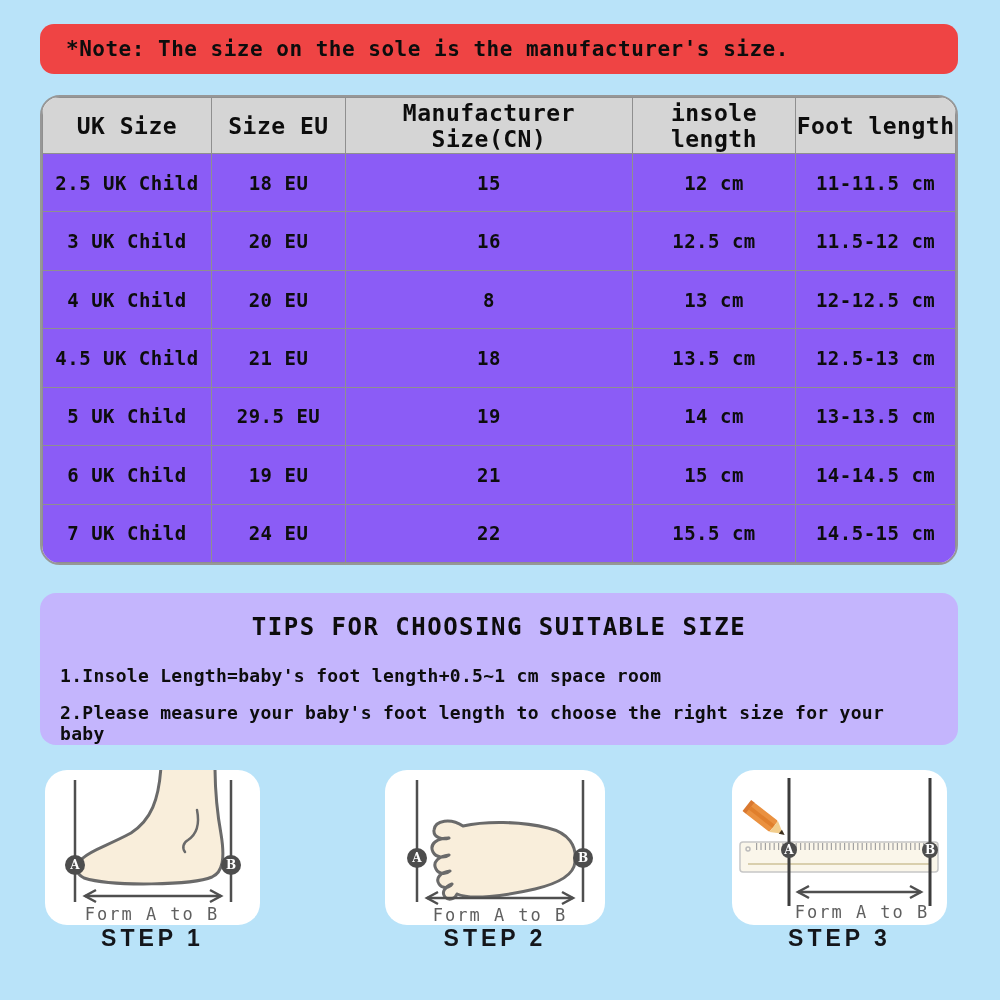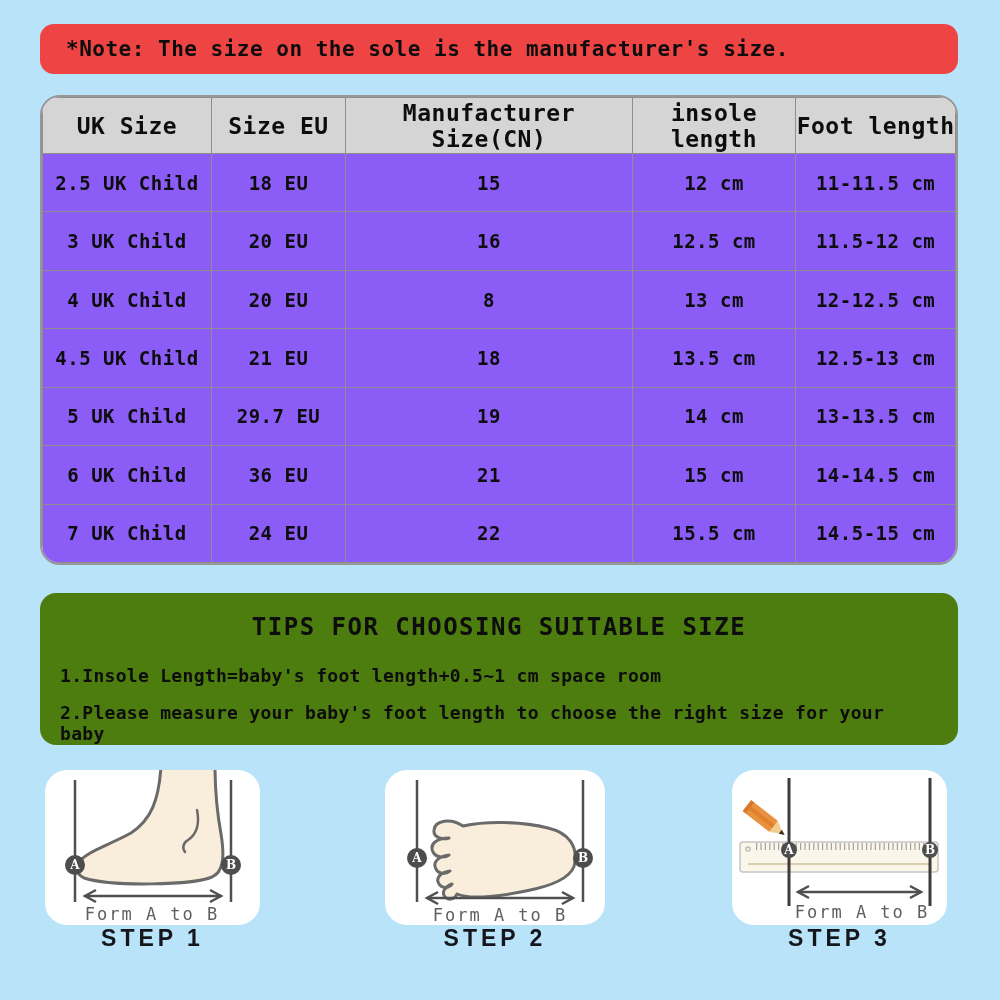--- a/index.html
+++ b/index.html
@@ -30,21 +30,21 @@
     border:1px solid #8f8f8f; text-align:center; letter-spacing:0.5px;
   }
   .size-table td {
     height:51px; font-size:19px; font-weight:bold; text-align:center;
     border:1px solid #8f8f8f; background:#8b5cf6; letter-spacing:0.5px;
   }
 
   
   .tips-box {
     position:absolute; left:40px; top:593px; width:918px; height:152px;
-    background:#4d7c0f; border-radius:16px; padding:12px 20px;
+    background:#c4b5fd; border-radius:16px; padding:12px 20px;
   }
   .tips-title {
     text-align:center; font-size:24px; font-weight:bold; letter-spacing:1.5px; margin-top:8px;
   }
   .tips-line { font-size:18px; font-weight:bold; letter-spacing:0.3px; }
   .tips-line1 { margin-top:24px; }
   .tips-line2 { margin-top:16px; }
 
   
   .step-col { position:absolute; top:770px; }
@@ -132,28 +132,28 @@
           </tr>
           <tr>
             <td>4.5 UK Child</td>
             <td>21 EU</td>
             <td>18</td>
             <td>13.5 cm</td>
             <td>12.5-13 cm</td>
           </tr>
           <tr>
             <td>5 UK Child</td>
-            <td>29.7 EU</td>
+            <td>29.5 EU</td>
             <td>19</td>
             <td>14 cm</td>
             <td>13-13.5 cm</td>
           </tr>
           <tr>
             <td>6 UK Child</td>
-            <td>36 EU</td>
+            <td>19 EU</td>
             <td>21</td>
             <td>15 cm</td>
             <td>14-14.5 cm</td>
           </tr>
           <tr>
             <td>7 UK Child</td>
             <td>24 EU</td>
             <td>22</td>
             <td>15.5 cm</td>
             <td>14.5-15 cm</td>

